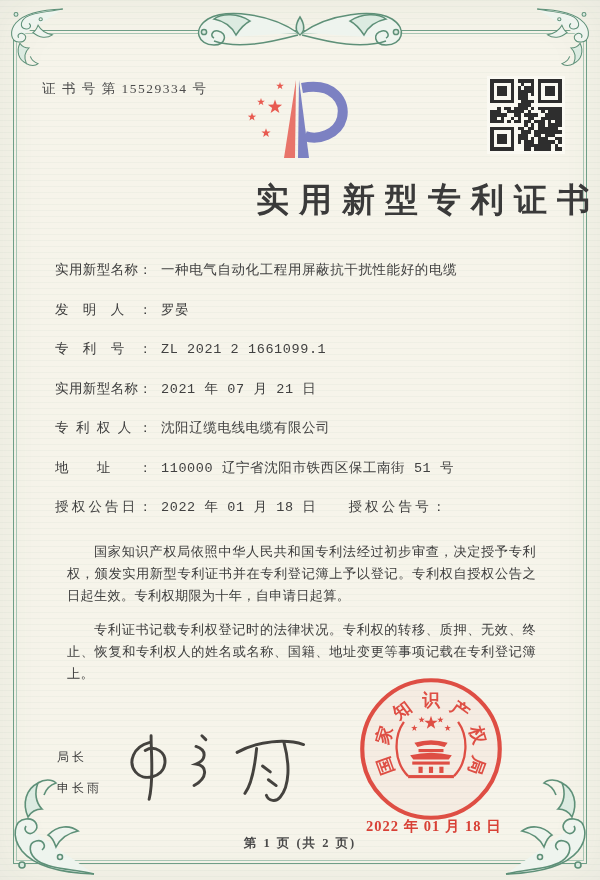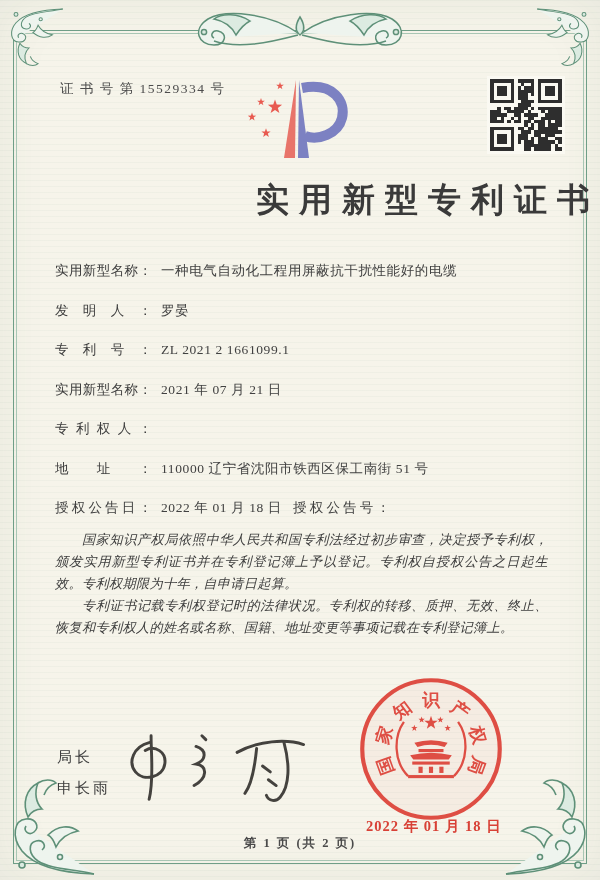--- a/index.html
+++ b/index.html
@@ -9,39 +9,39 @@
     background:
       repeating-linear-gradient(to bottom, rgba(125,160,140,0.06) 0 1px, rgba(0,0,0,0) 1px 6px),
       #f6f4ea;
     box-shadow:inset 0 0 50px rgba(70,90,70,0.08);}
   .frame{position:absolute;left:13px;top:30px;right:13px;bottom:16px;
     border:1.5px solid #6f9e87;z-index:1;}
   .frame-inner{position:absolute;inset:2px;border:1px solid #a8c6b4;}
   .orn{position:absolute;z-index:2;pointer-events:none;}
   .content{position:absolute;inset:0;z-index:3;}
 
-  .certno{position:absolute;left:60px;top:80px;font-size:13.5px;color:#4c4c4c;letter-spacing:1.5px;}
+  .certno{position:absolute;left:42px;top:80px;font-size:13.5px;color:#4c4c4c;letter-spacing:1.5px;}
   .logo{position:absolute;left:240px;top:76px;}
   .qr{position:absolute;left:487px;top:76px;}
   .title{position:absolute;left:0;right:0;top:178px;text-align:right;
     font-size:33px;font-weight:700;letter-spacing:10px;color:#3a3a3a;}
 
-  .fields{position:absolute;left:55px;right:50px;top:260px;}
+  .fields{position:absolute;left:55px;right:50px;top:260px;font-family:Liberation Mono, monospace;}
   .frow{display:flex;align-items:flex-start;margin-bottom:18.5px;
     font-size:13.5px;color:#414141;line-height:21px;}
   .flabel{width:97px;min-width:97px;text-align:justify;text-align-last:justify;
     -moz-text-align-last:justify;margin-right:9px;color:#3e3e3e;}
   .fvalue{letter-spacing:0.6px;}
-  .glabel2{margin-left:11px;}
+  .glabel2{margin-left:32px;}
 
   .paras{position:absolute;left:55px;right:52px;top:529px;}
-  .para{margin:0;font-size:13.2px;line-height:1.66;text-align:justify;
-    text-indent:2.05em;color:#3d3d3d;letter-spacing:0.3px;font-style:italic;}
-
-  .signer{position:absolute;left:57px;top:742px;font-size:15px;color:#3c3c3c;
+  .para{margin:12px;font-size:13.2px;line-height:1.66;text-align:justify;
+    text-indent:2.05em;color:#3d3d3d;letter-spacing:0.3px;}
+
+  .signer{position:absolute;left:57px;top:742px;font-size:12px;color:#3c3c3c;
     letter-spacing:3px;line-height:31px;}
   .signature{position:absolute;left:112px;top:726px;}
 
   .seal{position:absolute;left:356px;top:674px;opacity:0.93;}
   .sealdate{position:absolute;left:366px;top:817px;font-size:14.5px;color:#d84136;
     font-weight:700;letter-spacing:1px;z-index:5;}
   .footer{position:absolute;left:0;right:0;top:835px;text-align:center;
     font-size:12.5px;color:#4a4a4a;letter-spacing:2px;font-weight:bold;}
 </style>
 </head>
@@ -324,20 +324,21 @@
       <div class="frow">
         <span class="flabel">专利号：</span>
         <span class="fvalue">ZL 2021 2 1661099.1</span>
       </div>
       <div class="frow">
         <span class="flabel">实用新型名称：</span>
         <span class="fvalue">2021 年 07 月 21 日</span>
       </div>
       <div class="frow">
         <span class="flabel">专利权人：</span>
+        <span class="fvalue">沈阳辽缆电线电缆有限公司</span>
       </div>
       <div class="frow">
         <span class="flabel">地址：</span>
         <span class="fvalue">110000 辽宁省沈阳市铁西区保工南街 51 号</span>
       </div>
       <div class="frow">
         <span class="flabel">授权公告日：</span>
         <span class="fvalue">2022 年 01 月 18 日</span>
         <span class="flabel glabel2">授权公告号：</span>
       </div>

